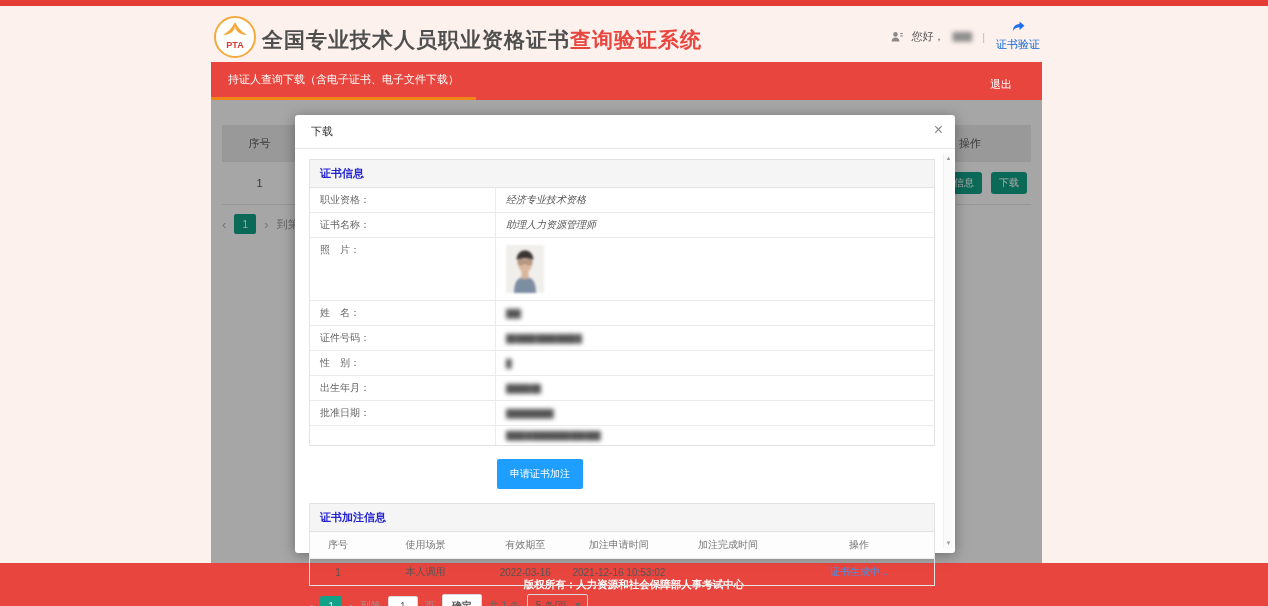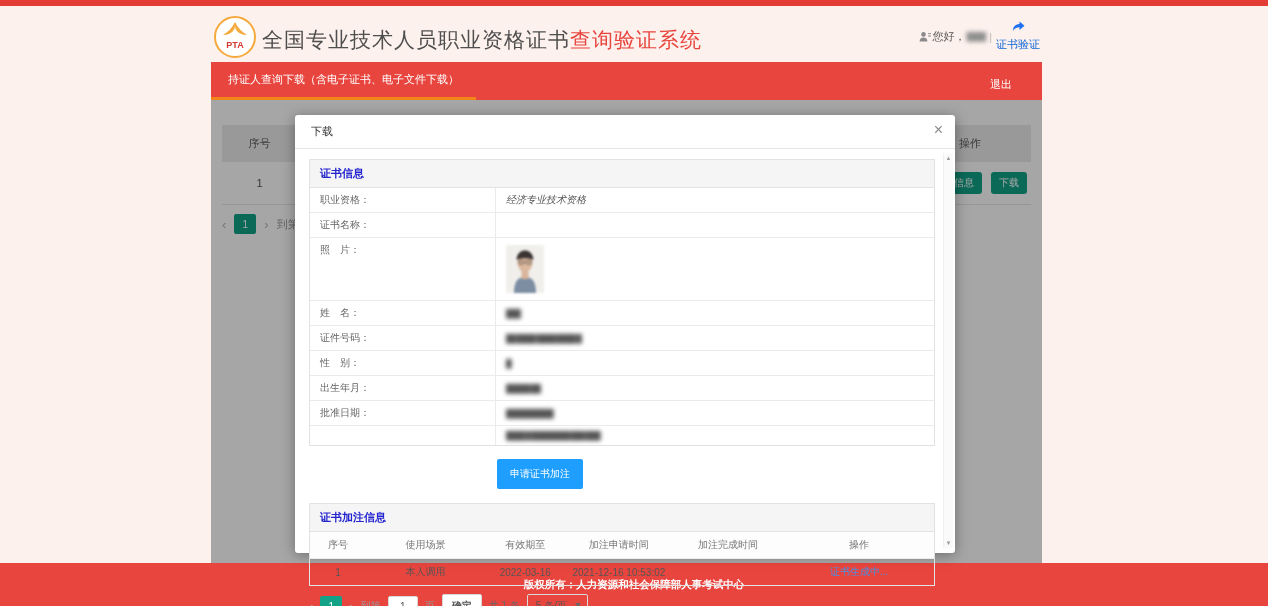--- a/index.html
+++ b/index.html
@@ -7,25 +7,25 @@
   body { background:#fdf1ed; font-family:"Liberation Sans","DejaVu Sans",sans-serif; position:relative; }
 
   
   .top-strip { position:absolute; left:0; top:0; width:100%; height:6px; background:#e23c34; }
 
   
   .site-header { position:absolute; left:0; top:6px; width:100%; height:56px; }
   .logo { position:absolute; left:214px; top:10px; width:42px; height:42px; border-radius:50%;
           background:#fff; border:2px solid #f5a93c; overflow:hidden; }
   .logo svg { display:block; }
-  .site-title { position:absolute; left:262px; top:20px; font-size:21px; font-weight:normal;
+  .site-title { position:absolute; left:262px; top:20px; font-size:21px; font-weight:bold;
                 color:#4f4f4f; letter-spacing:1px; white-space:nowrap; }
   .site-title .accent { color:#e8453e; }
   .user-bar { position:absolute; right:228px; top:15px; font-size:11px; color:#555;
-              display:flex; align-items:center; gap:1px; }
+              display:flex; align-items:center; gap:8px; }
   .user-bar .sep { color:#bbb; margin:0 3px; }
   .verify-link { color:#0b64d8; text-decoration:none; display:flex; align-items:center; gap:4px; cursor:pointer;flex-direction:column; }
   .redacted { filter:blur(2px); color:#8f8f8f; font-size:8px; letter-spacing:-1px; }
 
   
   .content-card { position:absolute; left:211px; top:62px; width:831px; height:501px; }
   .nav-bar { position:relative; height:38px; background:#e8453e; display:flex; align-items:stretch; }
   .nav-tab { color:#fff; font-size:11px; padding:0 17px; display:flex; align-items:center;
              border-bottom:3px solid #f08519; cursor:pointer; }
   .nav-logout { position:absolute; right:0; top:0; height:44px; width:82px; color:#fff; font-size:11px;
@@ -175,20 +175,21 @@
     <div class="info-box">
       <div class="section-bar">
         <span class="section-title">证书信息</span>
       </div>
       <div class="field-row">
         <div class="f-label">职业资格：</div>
         <div class="f-value">经济专业技术资格</div>
       </div>
       <div class="field-row">
         <div class="f-label">证书名称：</div>
+        <div class="f-value">助理人力资源管理师</div>
       </div>
       <div class="field-row">
         <div class="f-label">照　片：</div>
         <div class="f-value">
           <svg class="photo-frame" viewBox="0 0 38 48">
             <rect width="38" height="48" fill="#f1efec"></rect>
             <path d="M8 48 C8 36 12 32 19 32 C26 32 30 36 30 48 Z" fill="#7d8ea3"></path>
             <rect x="15.5" y="26" width="7" height="8" fill="#d9b49a"></rect>
             <ellipse cx="19" cy="18" rx="7.5" ry="9" fill="#dcb89e"></ellipse>
             <path d="M10.5 15 C11 8 15 5.5 19 5.5 C23 5.5 27 8 27.5 15 C24 12.5 14 12.5 10.5 15 Z" fill="#3a3433"></path>

